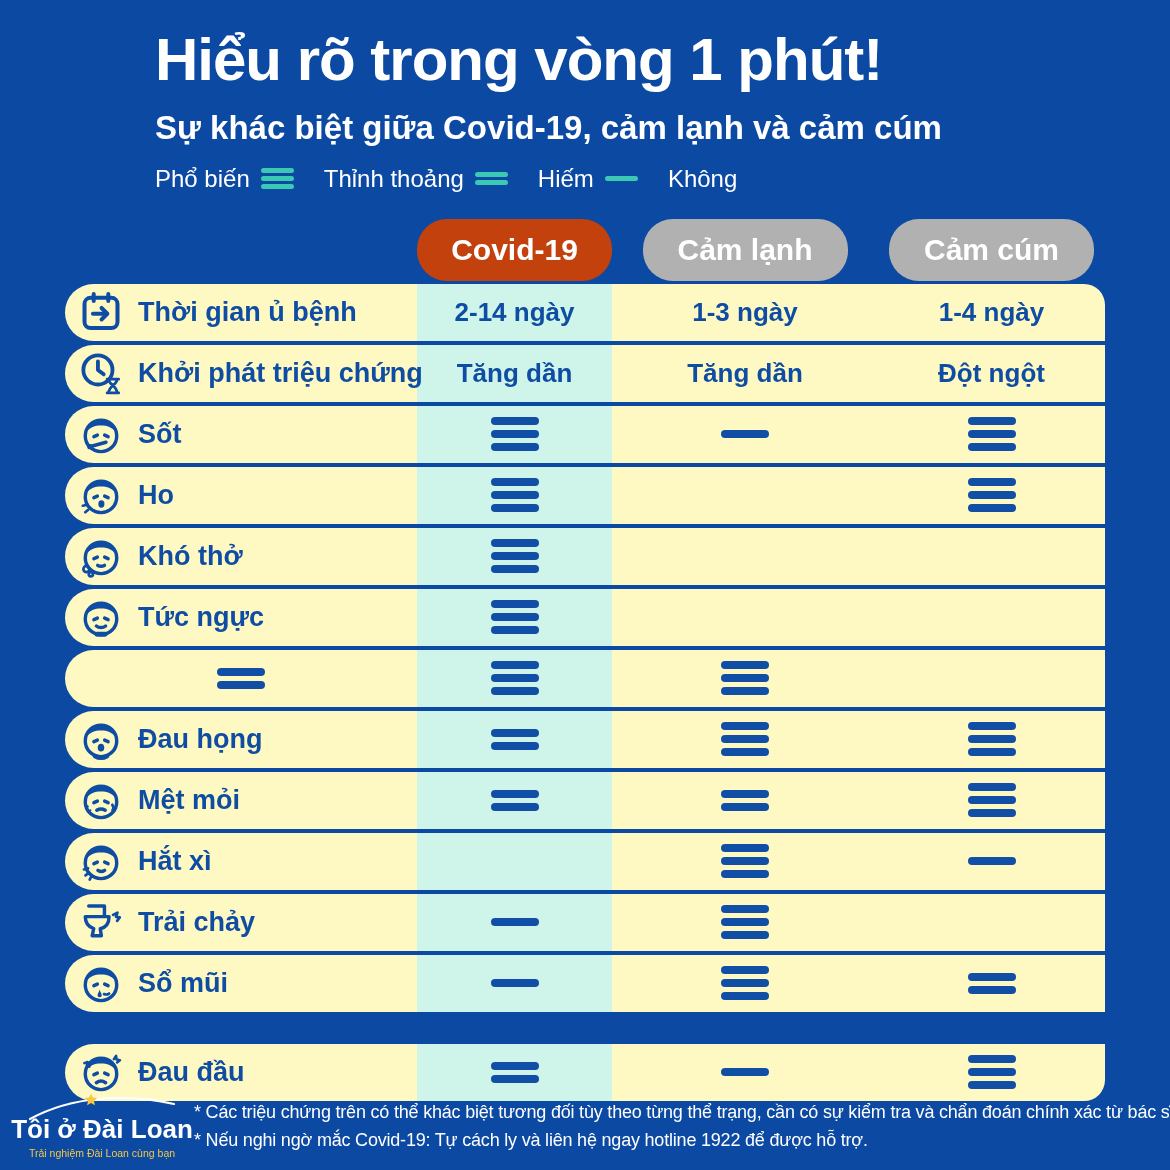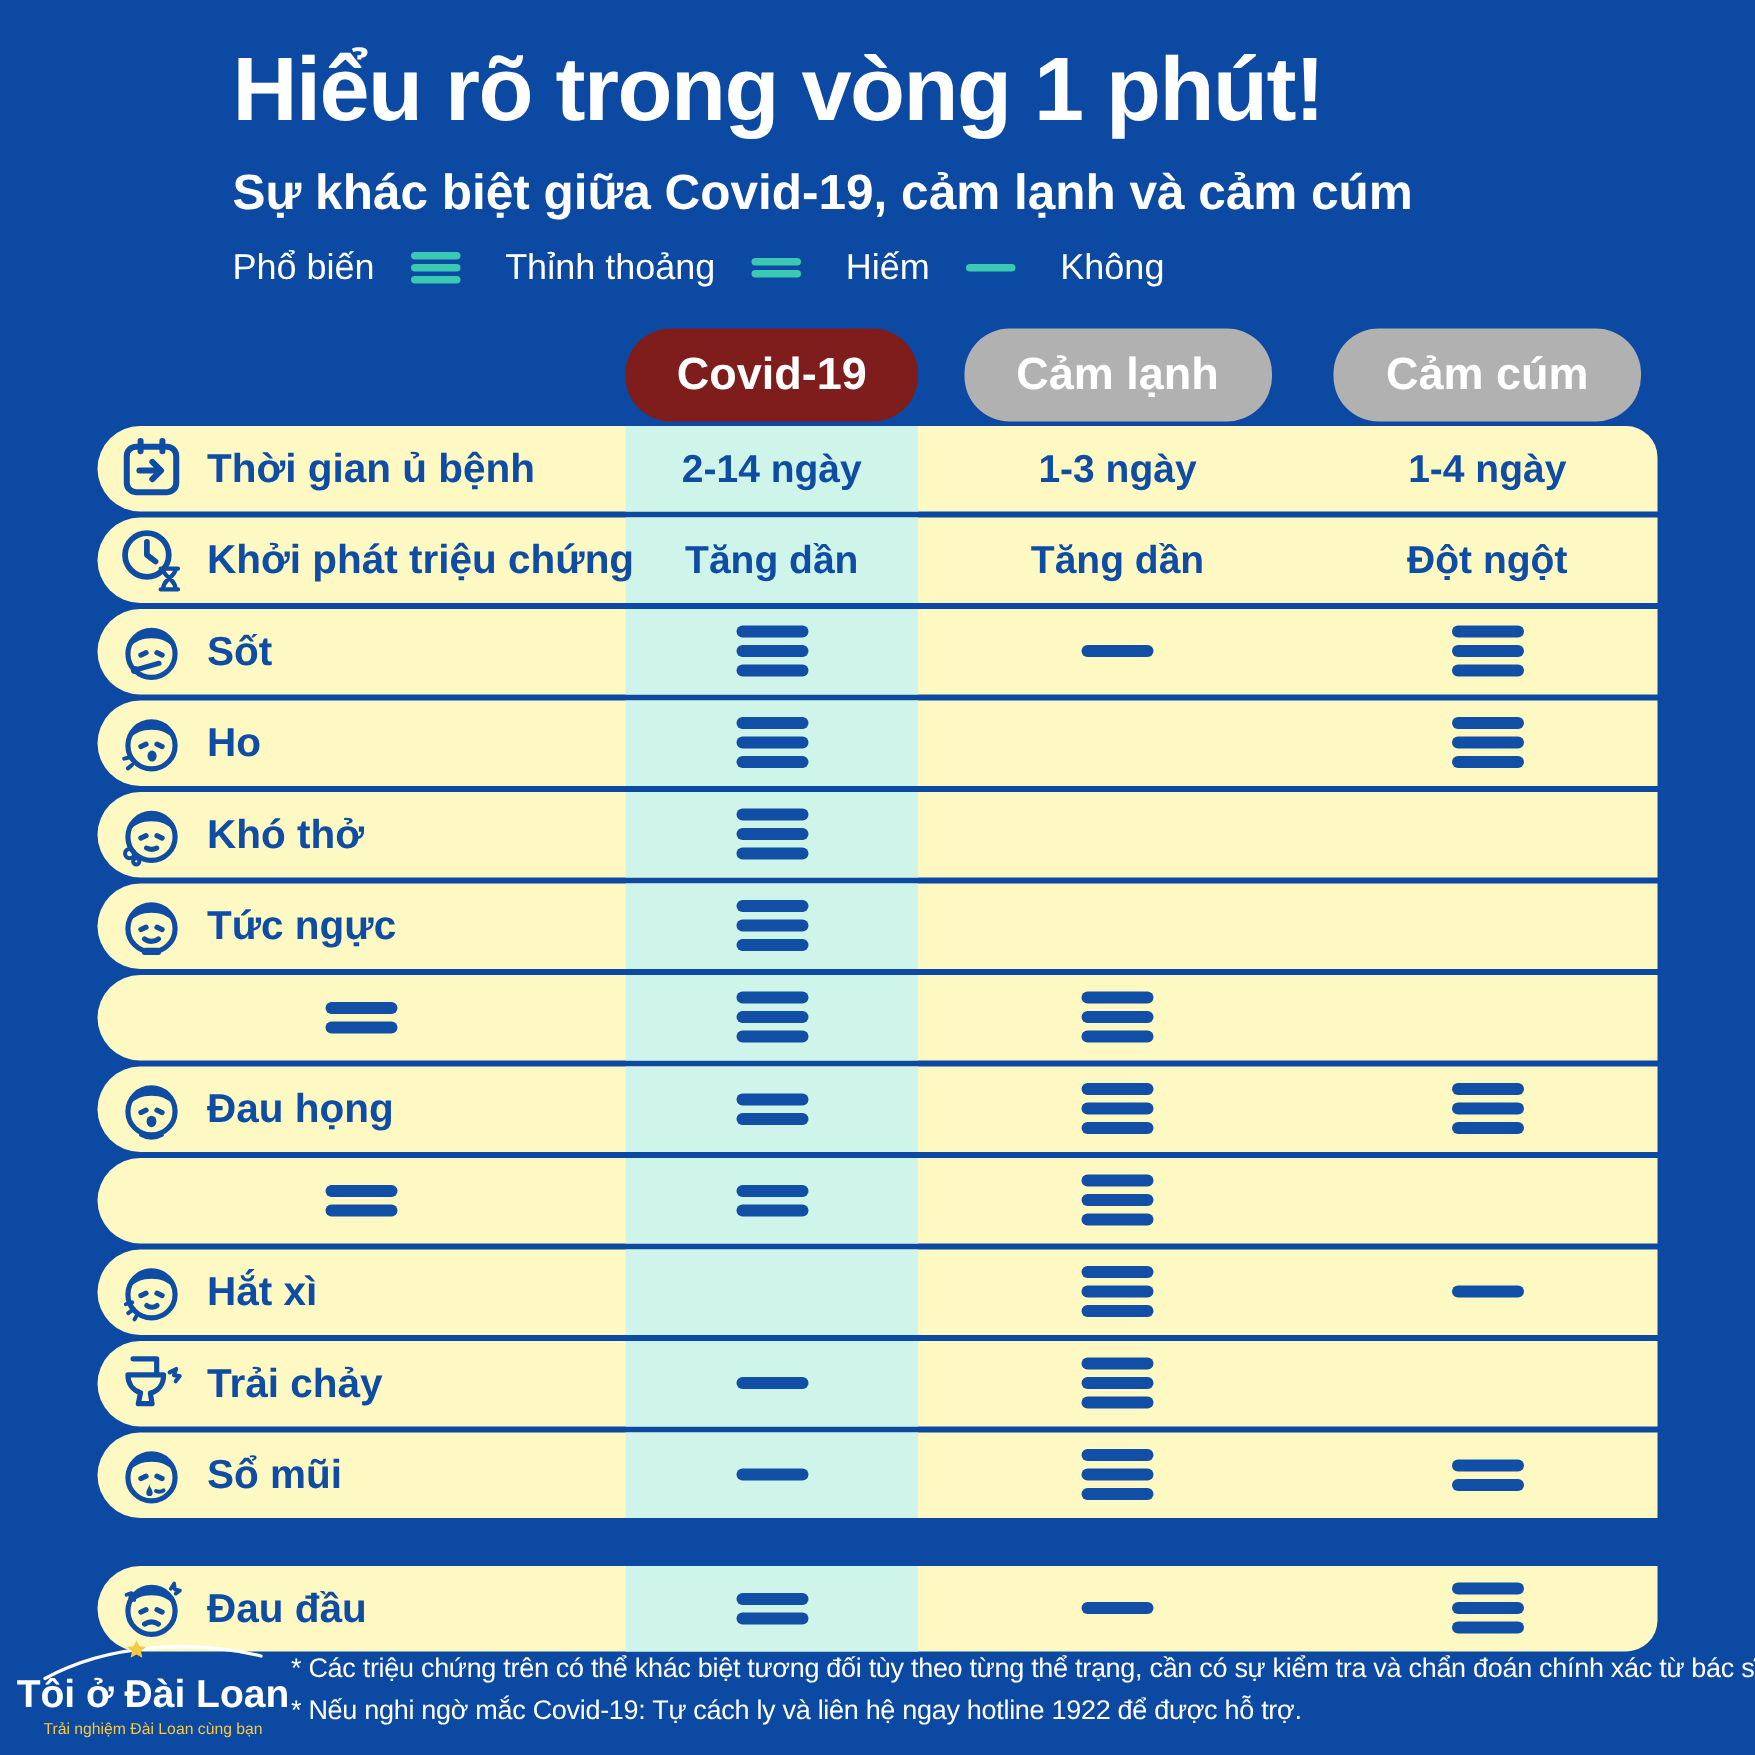--- a/index.html
+++ b/index.html
@@ -7,30 +7,30 @@
     position:relative;
     background:#0B49A2;
     font-family:"Liberation Sans",sans-serif;
     -webkit-font-smoothing:antialiased;
   }
   
   .header{padding:28px 8px 0 155px;color:#fff;}
   .title{font-size:60px;font-weight:bold;letter-spacing:-1px;line-height:1.08;margin:0;}
   .subtitle{font-size:33px;font-weight:bold;margin:16px 0 0 0;}
   .legend{display:flex;align-items:center;gap:30px;margin-top:18px;font-size:24px;}
-  .legend-item{display:flex;align-items:center;gap:24px;}
+  .legend-item{display:flex;align-items:center;gap:11px;}
   .legend-lines{display:flex;flex-direction:column;gap:3px;}
   .legend-line{width:33px;height:5px;border-radius:2.5px;background:#3BC9B3;}
   
   .cols{display:grid;grid-template-columns:352px 195px 266px 227px;}
   
   .pill-row{margin:26px 0 0 65px;width:1040px;height:62px;align-items:stretch;}
   .pill{border-radius:30px;display:flex;align-items:center;justify-content:center;
         color:#fff;font-weight:bold;font-size:30px;}
-  .pill.covid{grid-column:2;background:#7f1d1d;}
+  .pill.covid{grid-column:2;background:#c2410c;}
   .pill.gray{background:#B1B1B1;width:205px;justify-self:center;}
   .pill.cold{grid-column:3;}
   .pill.flu{grid-column:4;}
   
   .table{margin:3px 0 0 65px;width:1040px;}
   .row{position:relative;height:57px;margin-bottom:4px;background:#fef9c3;
        border-radius:30px 0 0 30px;align-items:center;}
   .row:last-child{margin-bottom:0;margin-top:32px;}
   .row.first{border-top-right-radius:22px;}
   .row.last{border-bottom-right-radius:22px;}
@@ -307,20 +307,36 @@
       <div class="cell">
         <div class="marks">
           <div class="mark-bar"></div>
           <div class="mark-bar"></div>
           <div class="mark-bar"></div>
         </div>
       </div>
     </div>
     <div class="cols row">
       <div class="tint"></div>
+      <div class="cell-label">
+        <span class="icon-circle">
+          <svg viewBox="0 0 24 24">
+            <g stroke="currentColor" fill="none" stroke-width="1.8" stroke-linecap="round" stroke-linejoin="round">
+              <circle cx="12" cy="13" r="8.2"></circle>
+              <path d="M12 4.8c-4.1 0-7.1 2.6-7.9 6.2 2.3-2.4 4.6-3.4 7.9-3.4s5.6 1 7.9 3.4C19.1 7.4 16.1 4.8 12 4.8z" fill="currentColor" stroke="none"></path>
+              <path d="M8.3 13.4l1.8-.8M15.7 13.4l-1.8-.8"></path>
+              <path d="M9.8 17.3c1.4-.8 3-.8 4.4 0"></path>
+              <path d="M17.9 14.5c.8 1 .8 2 .1 2.9" stroke-width="1.4"></path>
+              <circle cx="4.8" cy="15.4" r=".8" fill="currentColor" stroke="none"></circle>
+              <circle cx="6.4" cy="17.4" r=".6" fill="currentColor" stroke="none"></circle>
+            </g>
+          </svg>
+        </span>
+        <span>Mệt mỏi</span>
+      </div>
       <div class="cell">
         <div class="marks">
           <div class="mark-bar"></div>
           <div class="mark-bar"></div>
         </div>
       </div>
       <div class="cell">
         <div class="marks">
           <div class="mark-bar"></div>
           <div class="mark-bar"></div>

